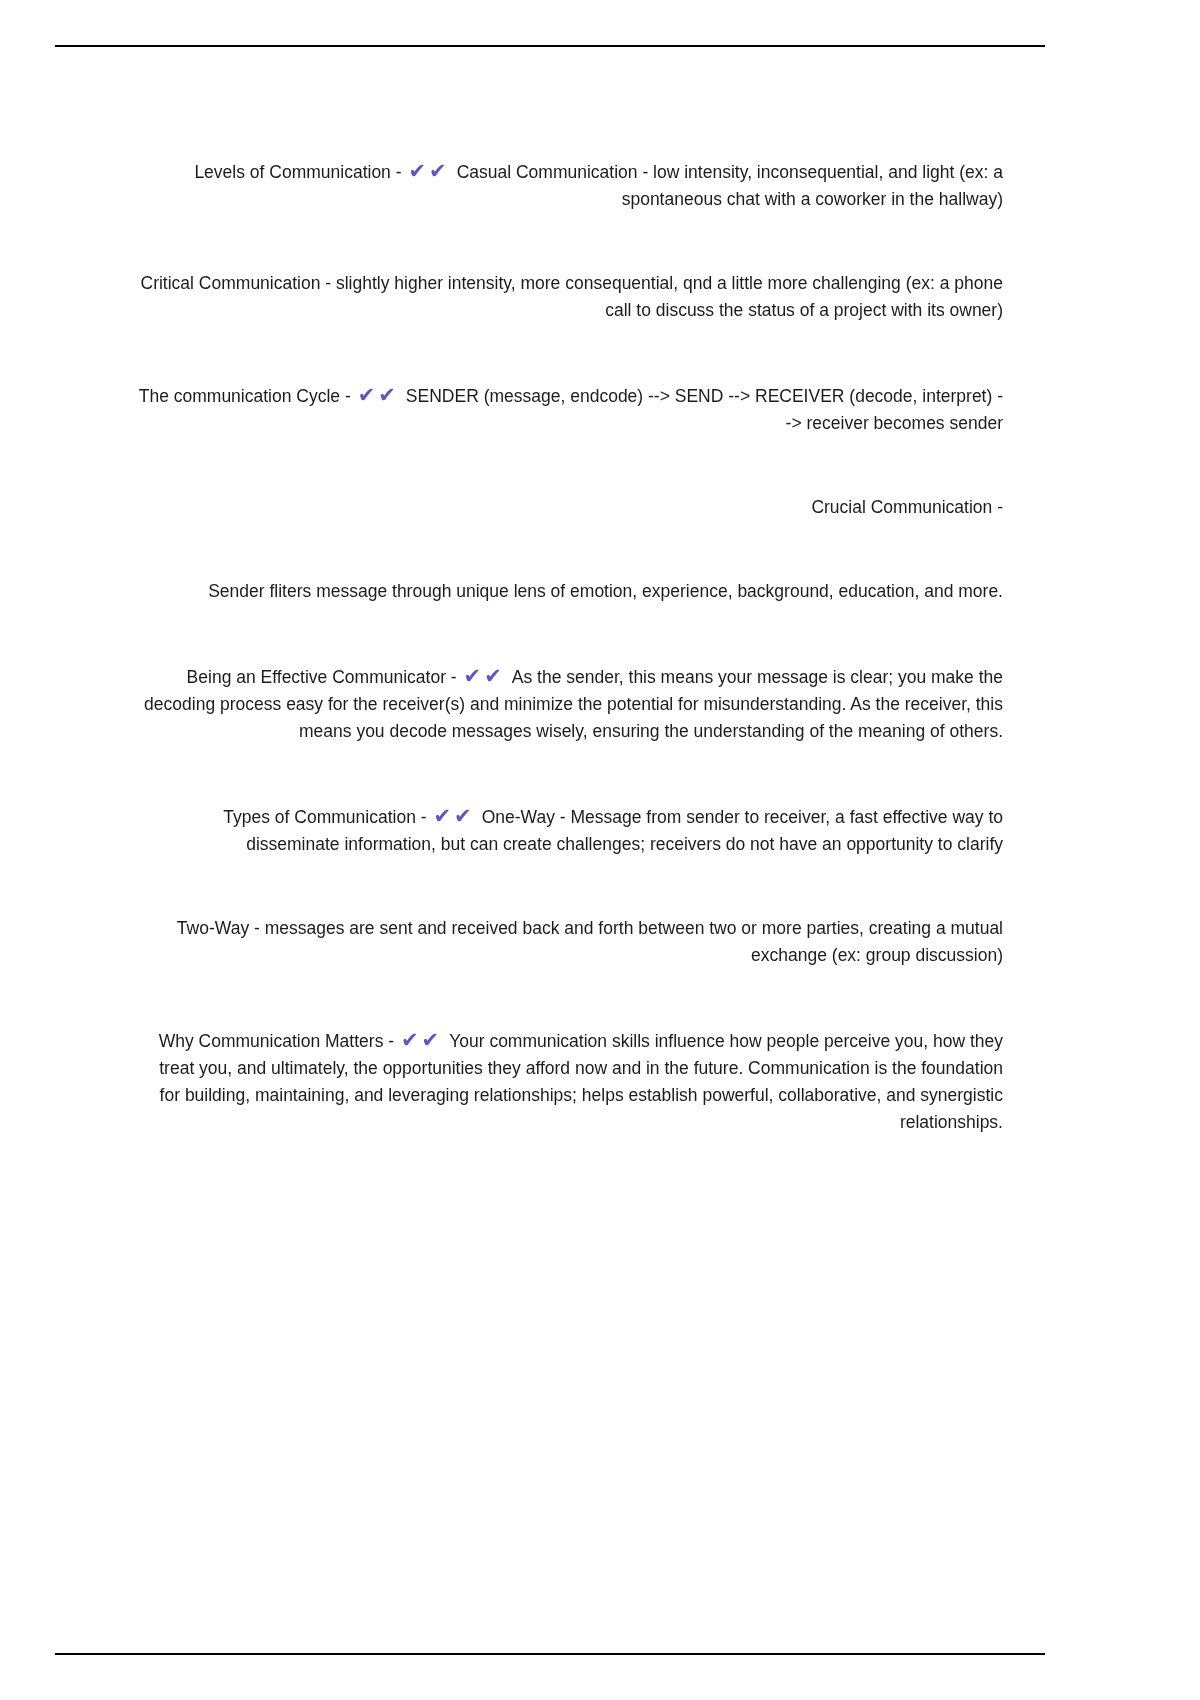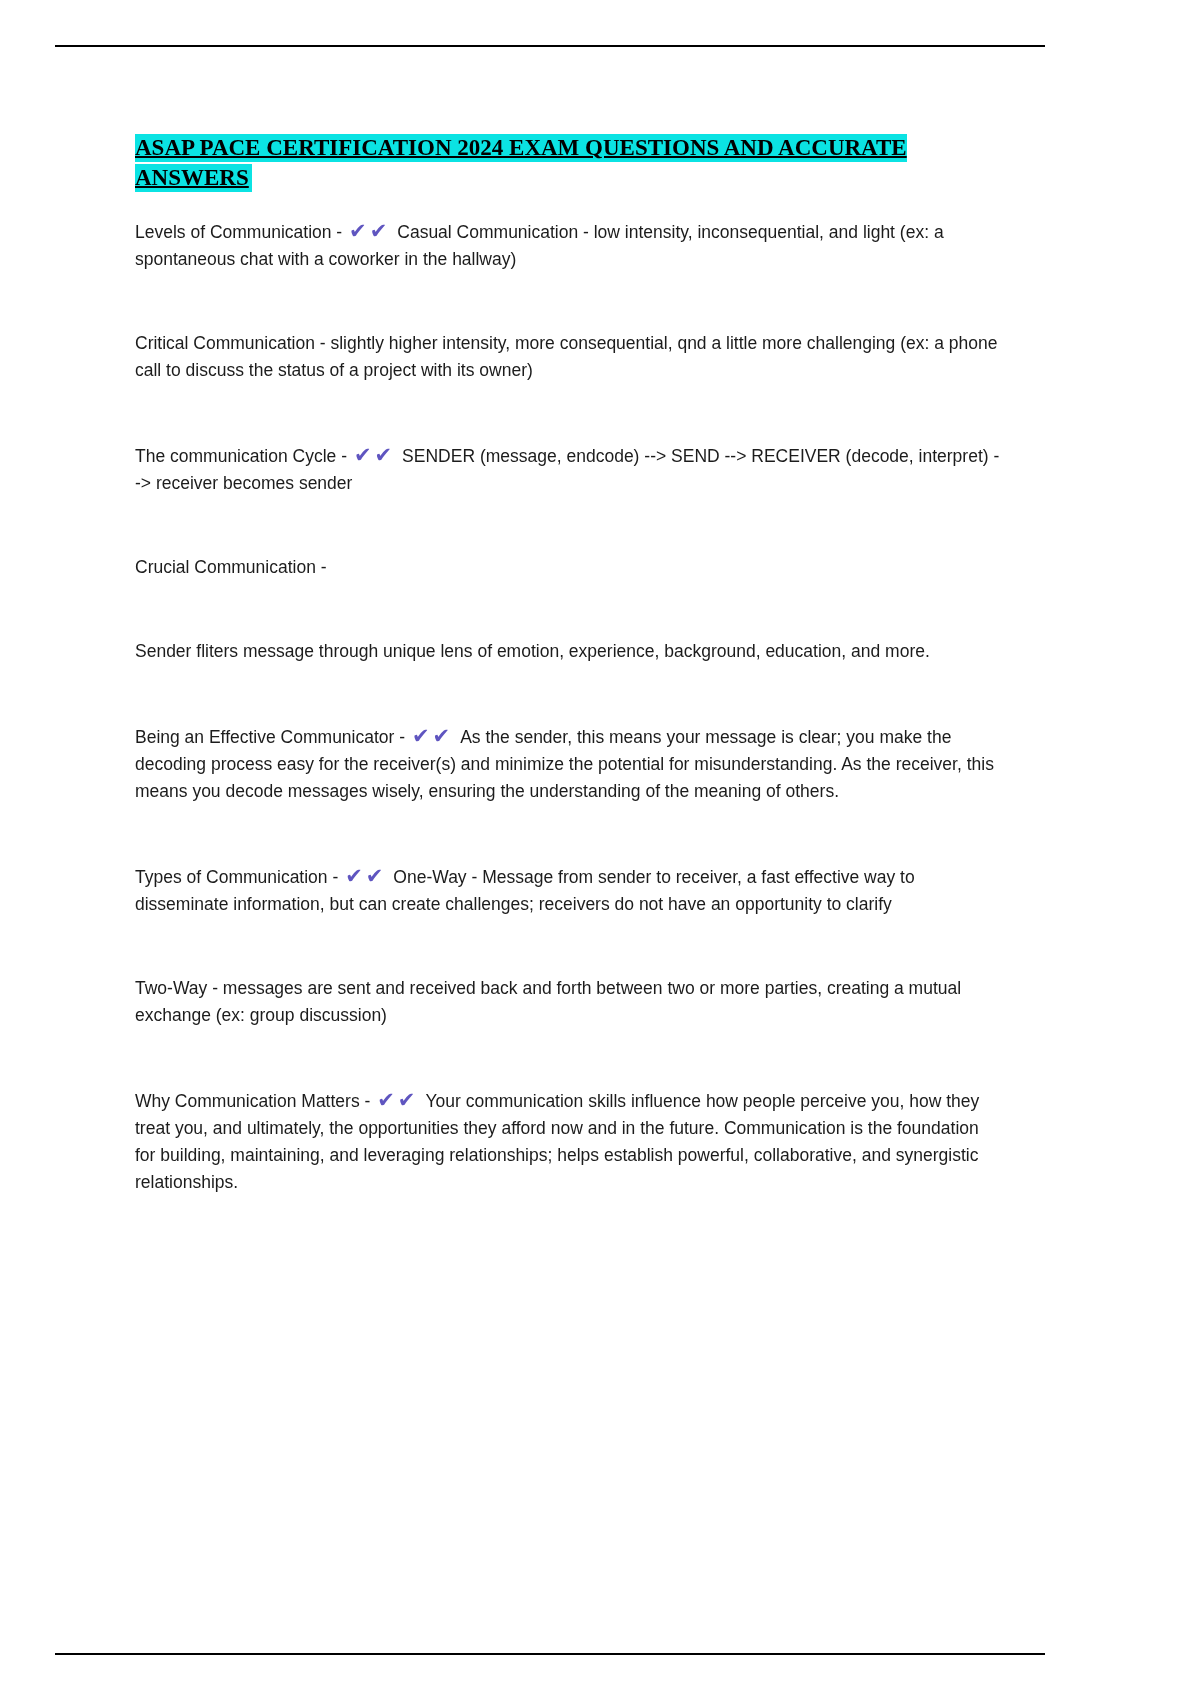--- a/index.html
+++ b/index.html
@@ -19,37 +19,36 @@
     font-family:"Liberation Serif","DejaVu Serif",serif;
     font-weight:bold; font-size:23px; line-height:30px;
     margin:0 0 24px 0; color:#000;
   }
   .doc-title .hl {
     background:var(--highlight);
     text-decoration:underline;
     text-decoration-thickness:2px;
     padding:1px 3px 2px 0;
   }
-  .qa p { margin:4px 0 57px 0; font-size:17.5px; line-height:27px; }
+  .qa p { margin:4px 0 57px 0; font-size:17.5px; line-height:27px;text-align:right; }
   .q { }
   .checks {
     color:var(--check); font-size:21px; font-weight:bold;
     letter-spacing:3px; margin:0 7px 0 2px;
   }
   .a { }
 </style>
 </head>
 <body>
 
 <div class="page">
   <div class="rule top"></div>
 
   <div class="content">
     <div class="doc-title">
-      <div><span class="hl">ASAP PACE CERTIFICATION 2024 EXAM QUESTIONS AND ACCURATE ANSWERS</span></div>
     </div>
 
     <div class="qa">
   <p><span class="q">Levels of Communication - </span><span class="checks"><span>✔</span><span>✔</span></span><span class="a">Casual Communication - low intensity, inconsequential, and light (ex: a spontaneous chat with a coworker in the hallway)</span></p>
 
   <p><span class="q"></span><span class="a">Critical Communication - slightly higher intensity, more consequential, qnd a little more challenging (ex: a phone call to discuss the status of a project with its owner)</span></p>
 
   <p><span class="q">The communication Cycle - </span><span class="checks"><span>✔</span><span>✔</span></span><span class="a">SENDER (message, endcode) --&gt; SEND --&gt; RECEIVER (decode, interpret) --&gt; receiver becomes sender</span></p>
 
   <p><span class="q">Crucial Communication - </span><span class="a"></span></p>

